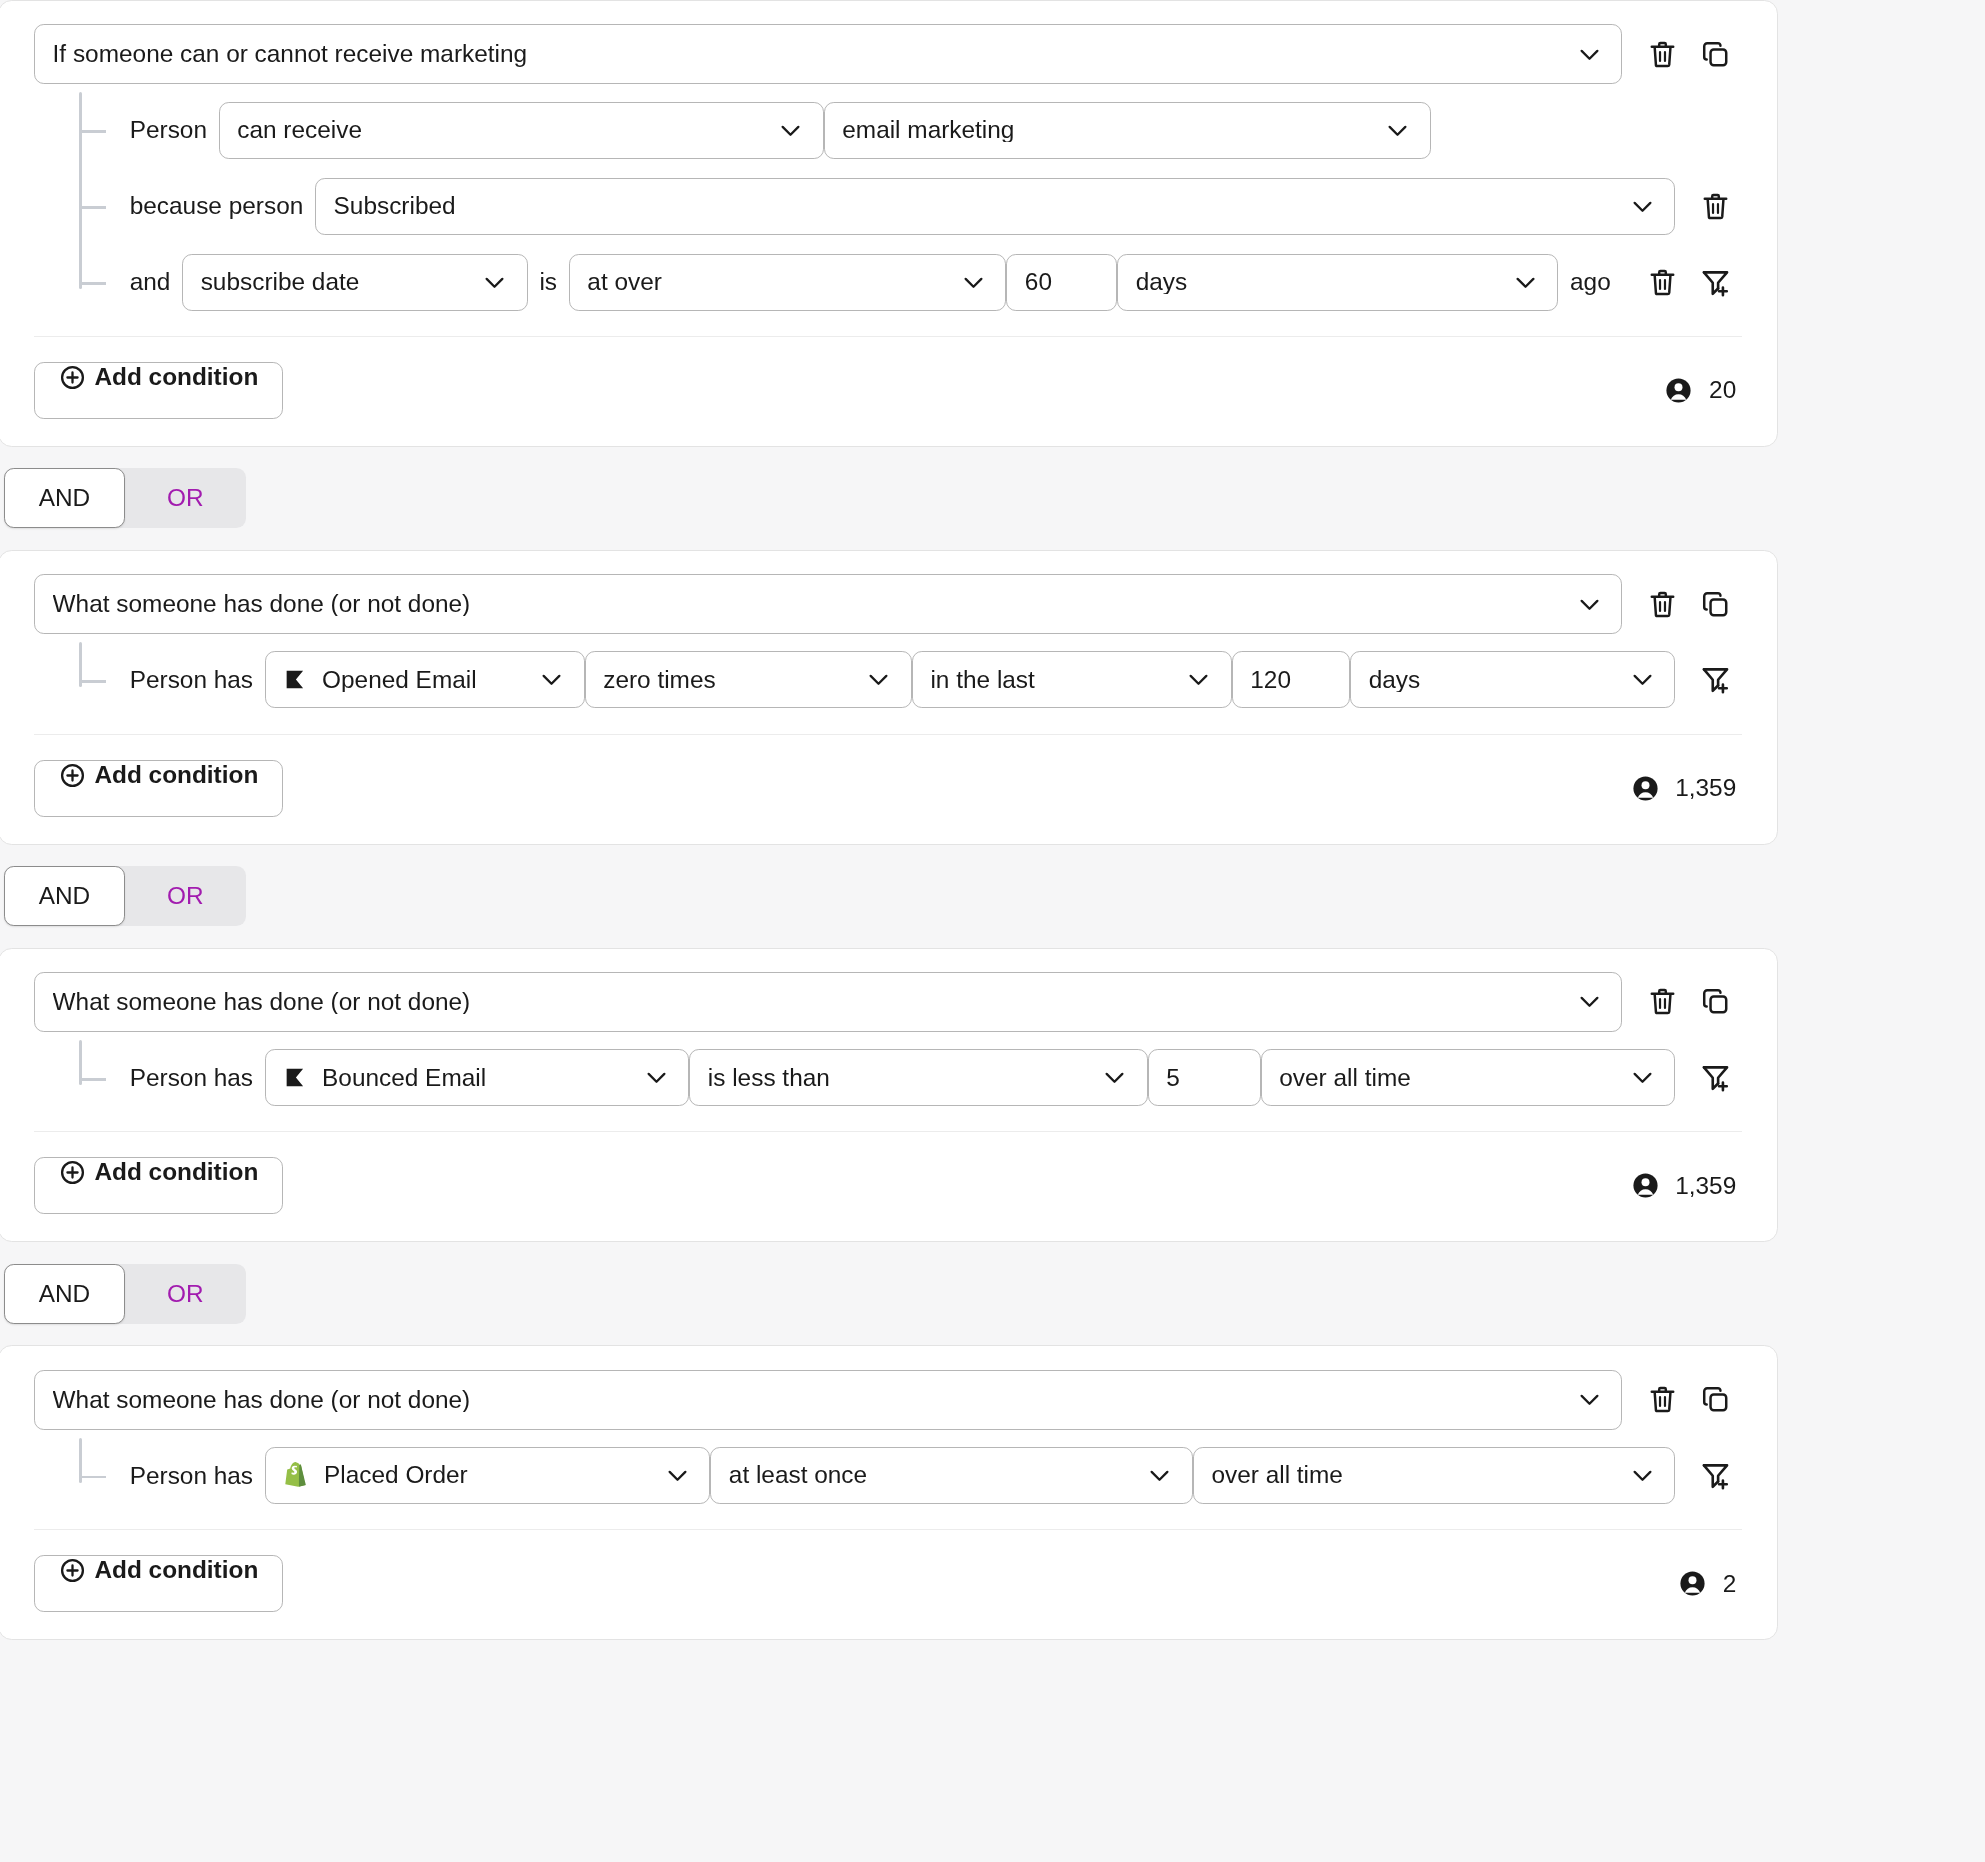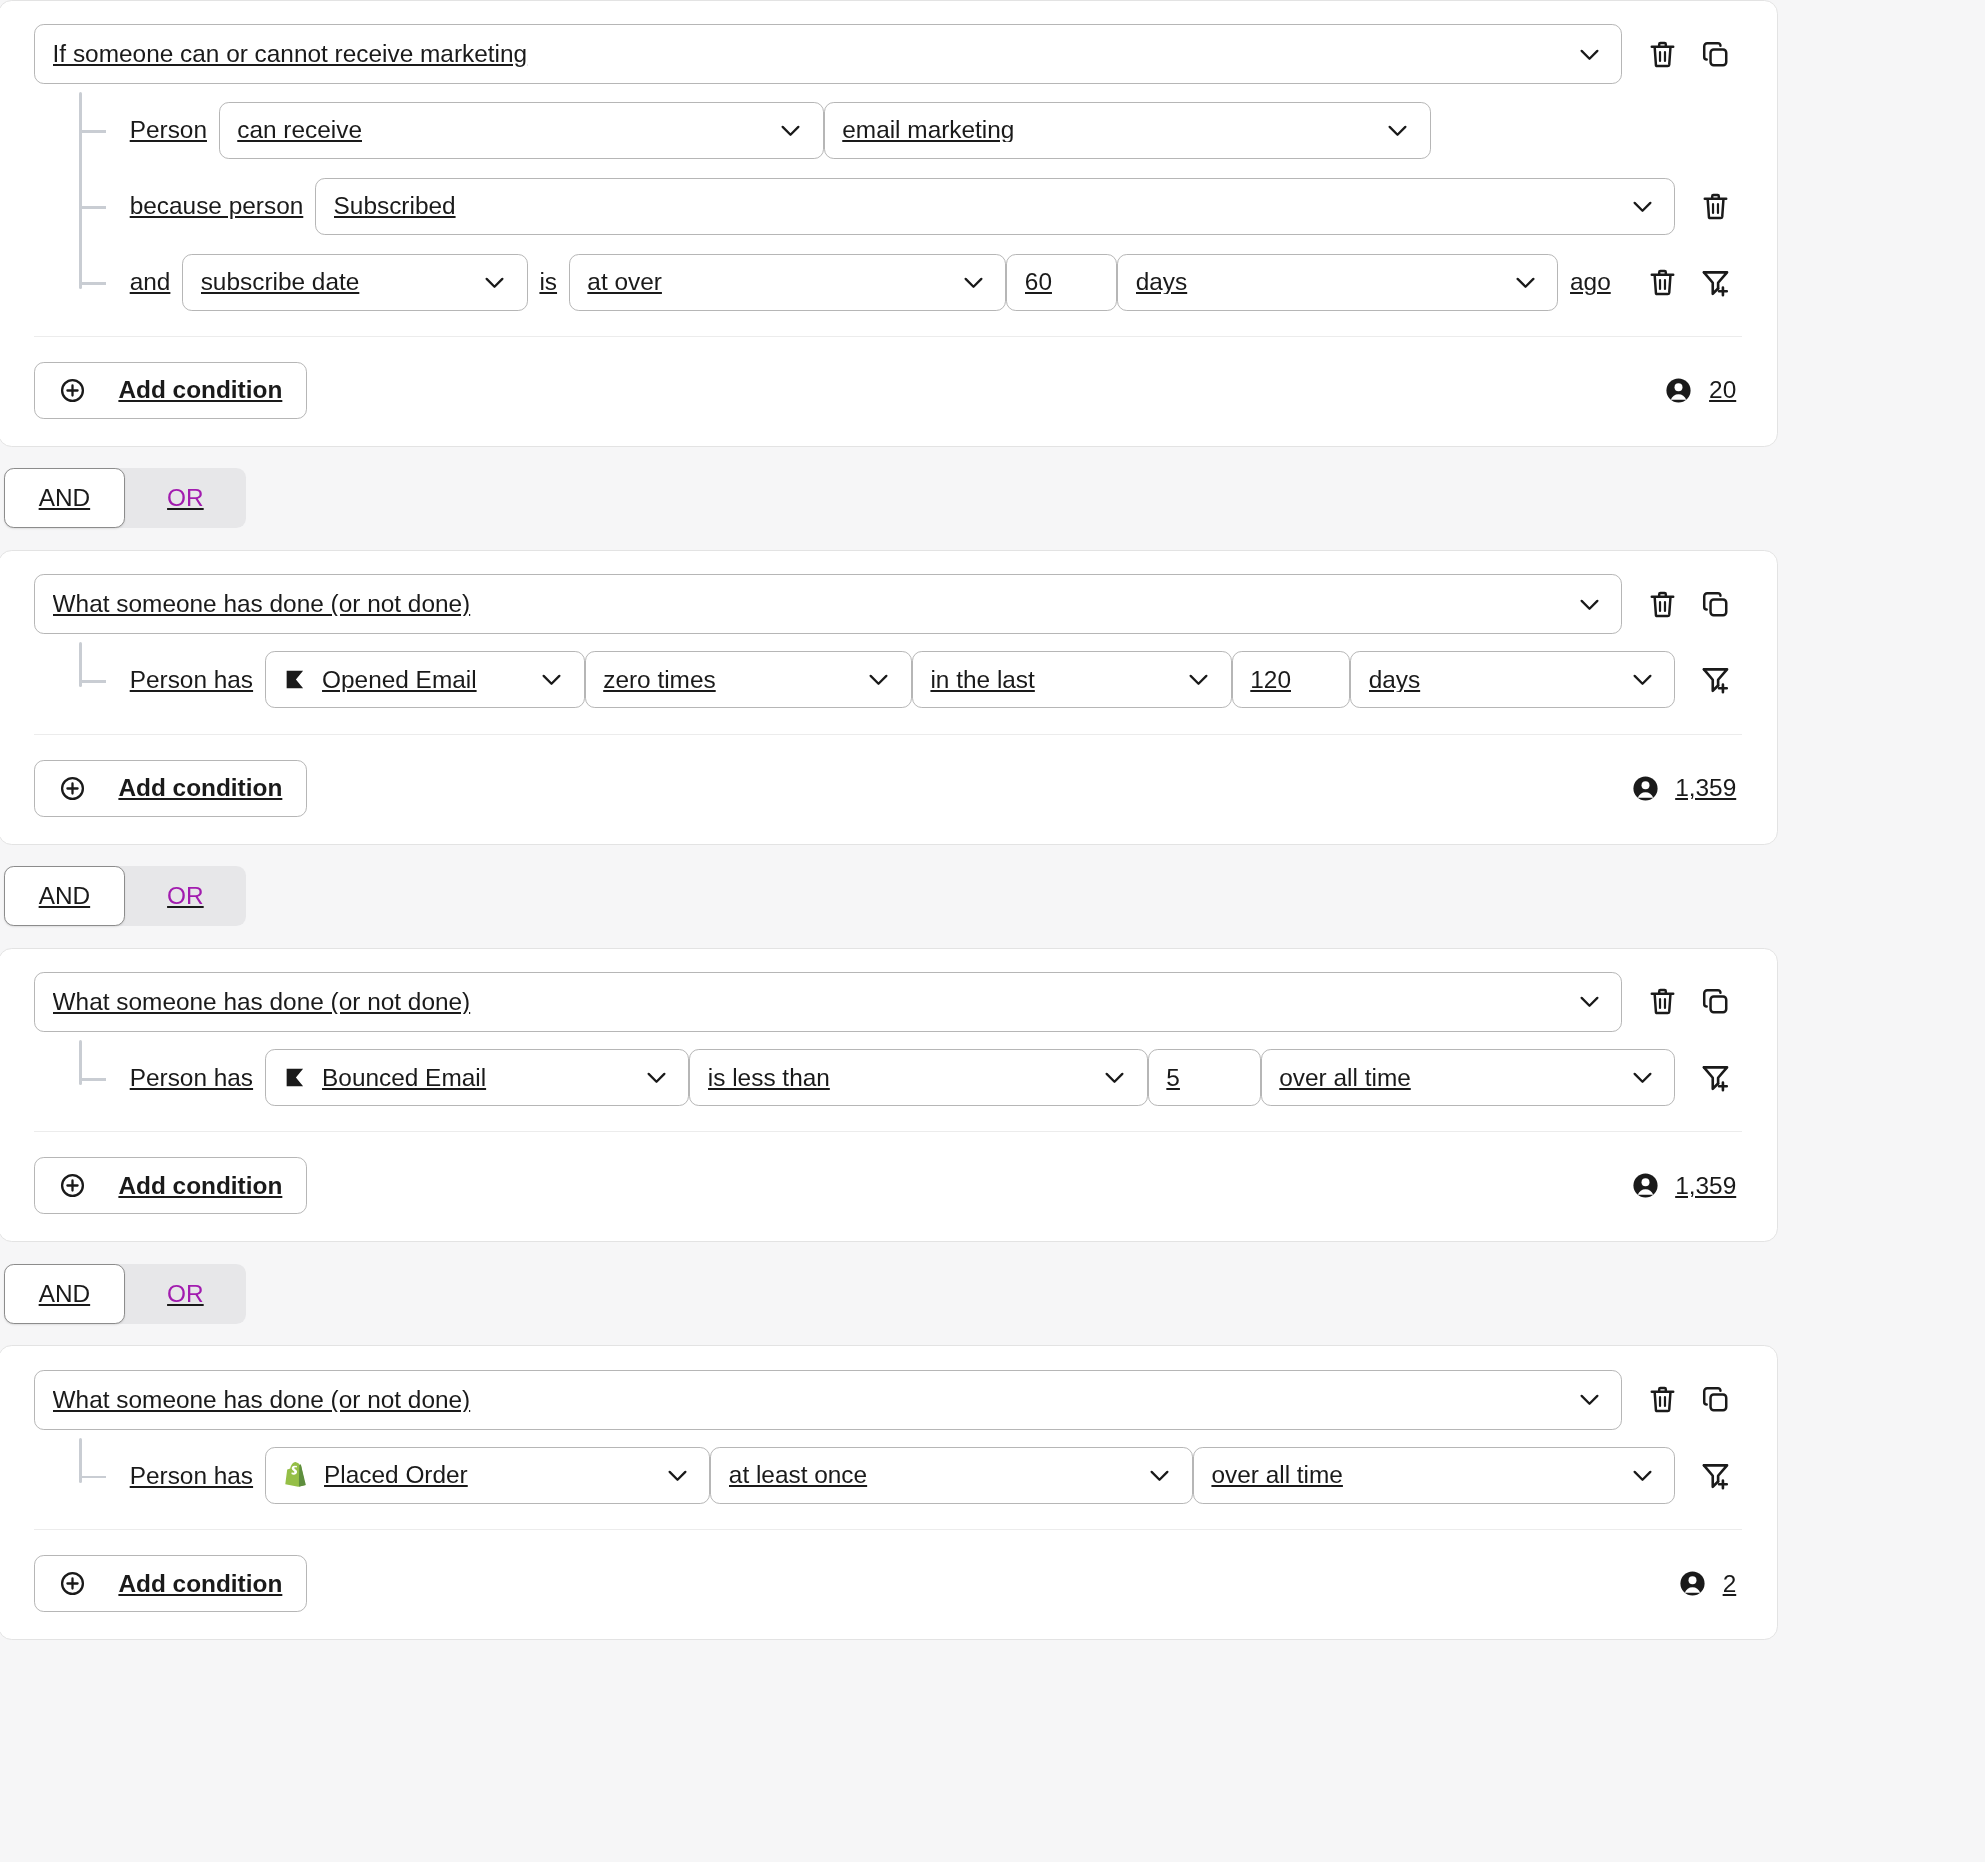--- a/index.html
+++ b/index.html
@@ -8,21 +8,20 @@
     background: #f6f6f7;
     font-family: "Liberation Sans", sans-serif;
     color: #1a1a1a;
   }
   .page {
     width: 1782px;
     min-height: 1863px;
     background: #f6f6f7;
     position: relative;
     overflow: hidden;
-    text-decoration: underline;
   }
 
   
   .card {
     background: #ffffff;
     border: 1px solid #e3e3e3;
     border-radius: 13.7px;
     margin: 0 3.9px 0 -2px;
     position: relative;
   }
@@ -124,22 +123,21 @@
     margin: 15.6px 35px 0 35px;
   }
   .card-footer {
     display: flex;
     align-items: center;
     justify-content: space-between;
     padding: 25px 35px 27px 35px;
   }
   .add-btn {
     display: inline-flex;
-    align-items: center;
-    gap: 31px;
+    gap: 7px;
     height: 57px;
     padding: 0 23.4px;
     border: 1px solid #b6b6b6;
     border-radius: 9.8px;
     background: #fff;
     font-size: 24.4px;
     font-weight: bold;
     color: #1a1a1a;
     cursor: pointer;
     white-space: nowrap;

